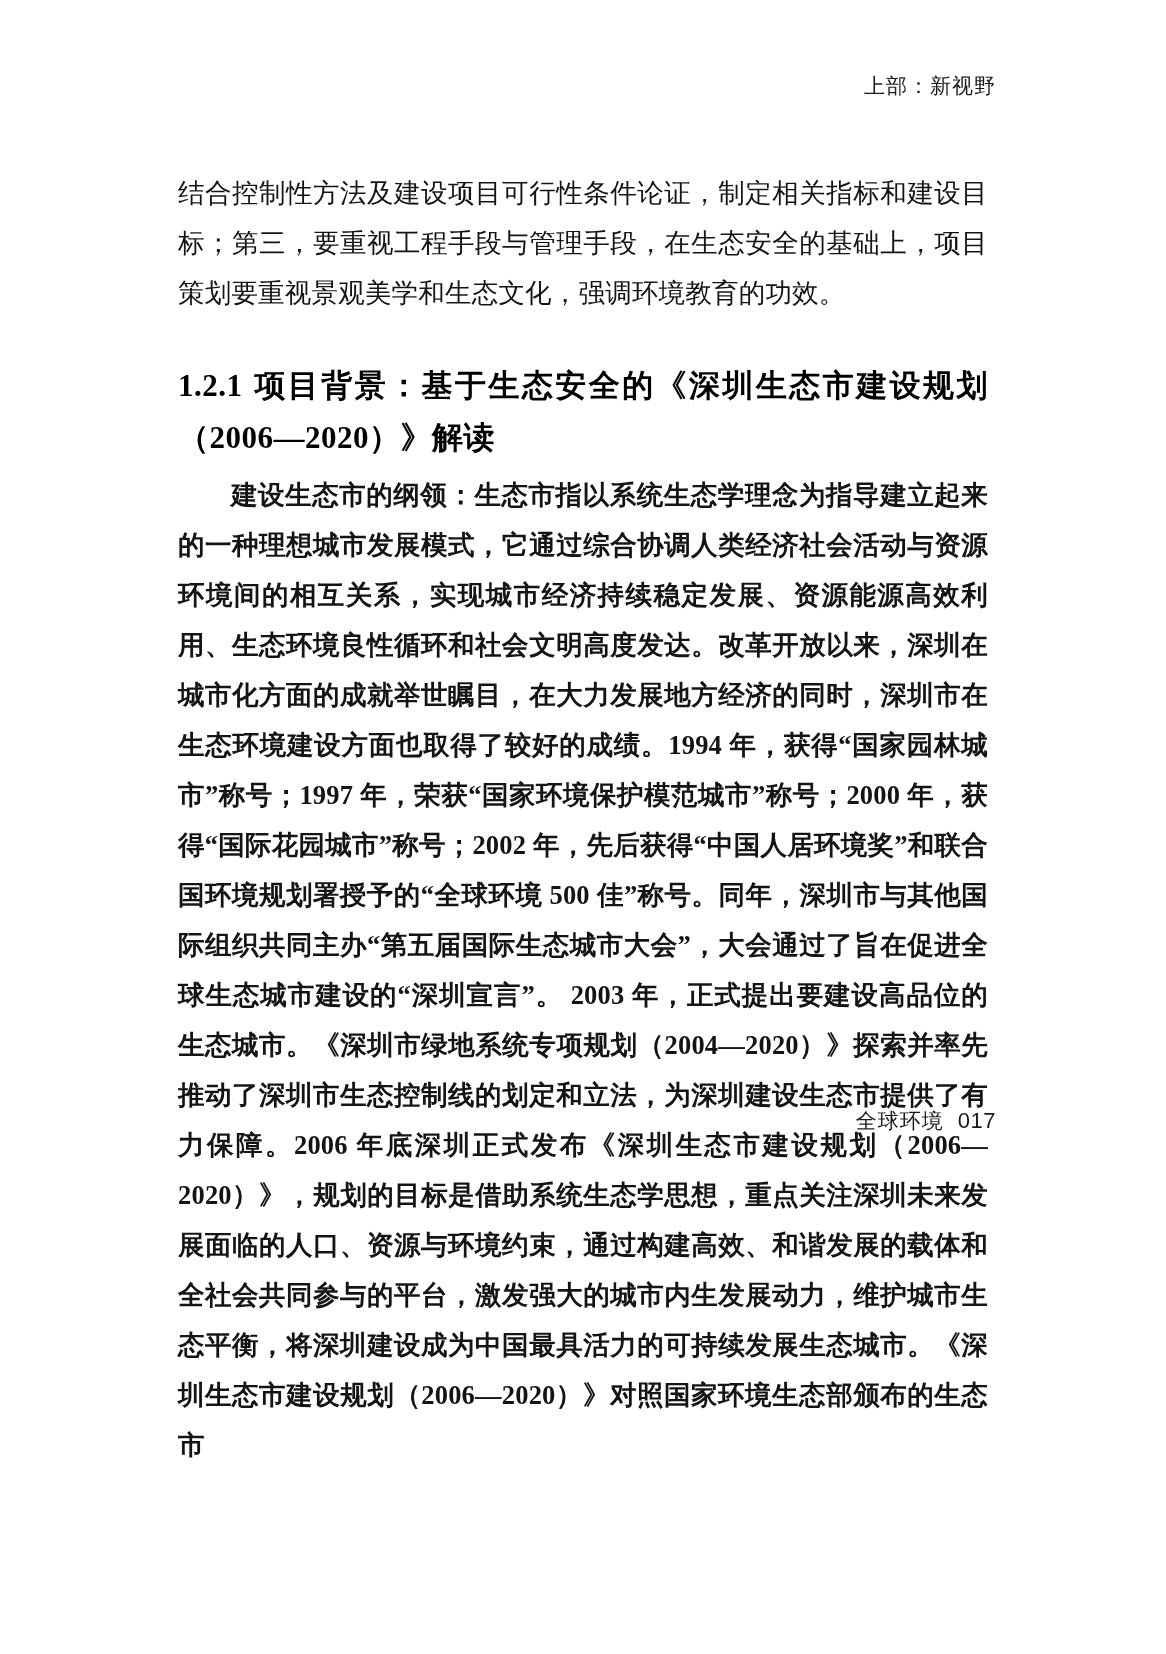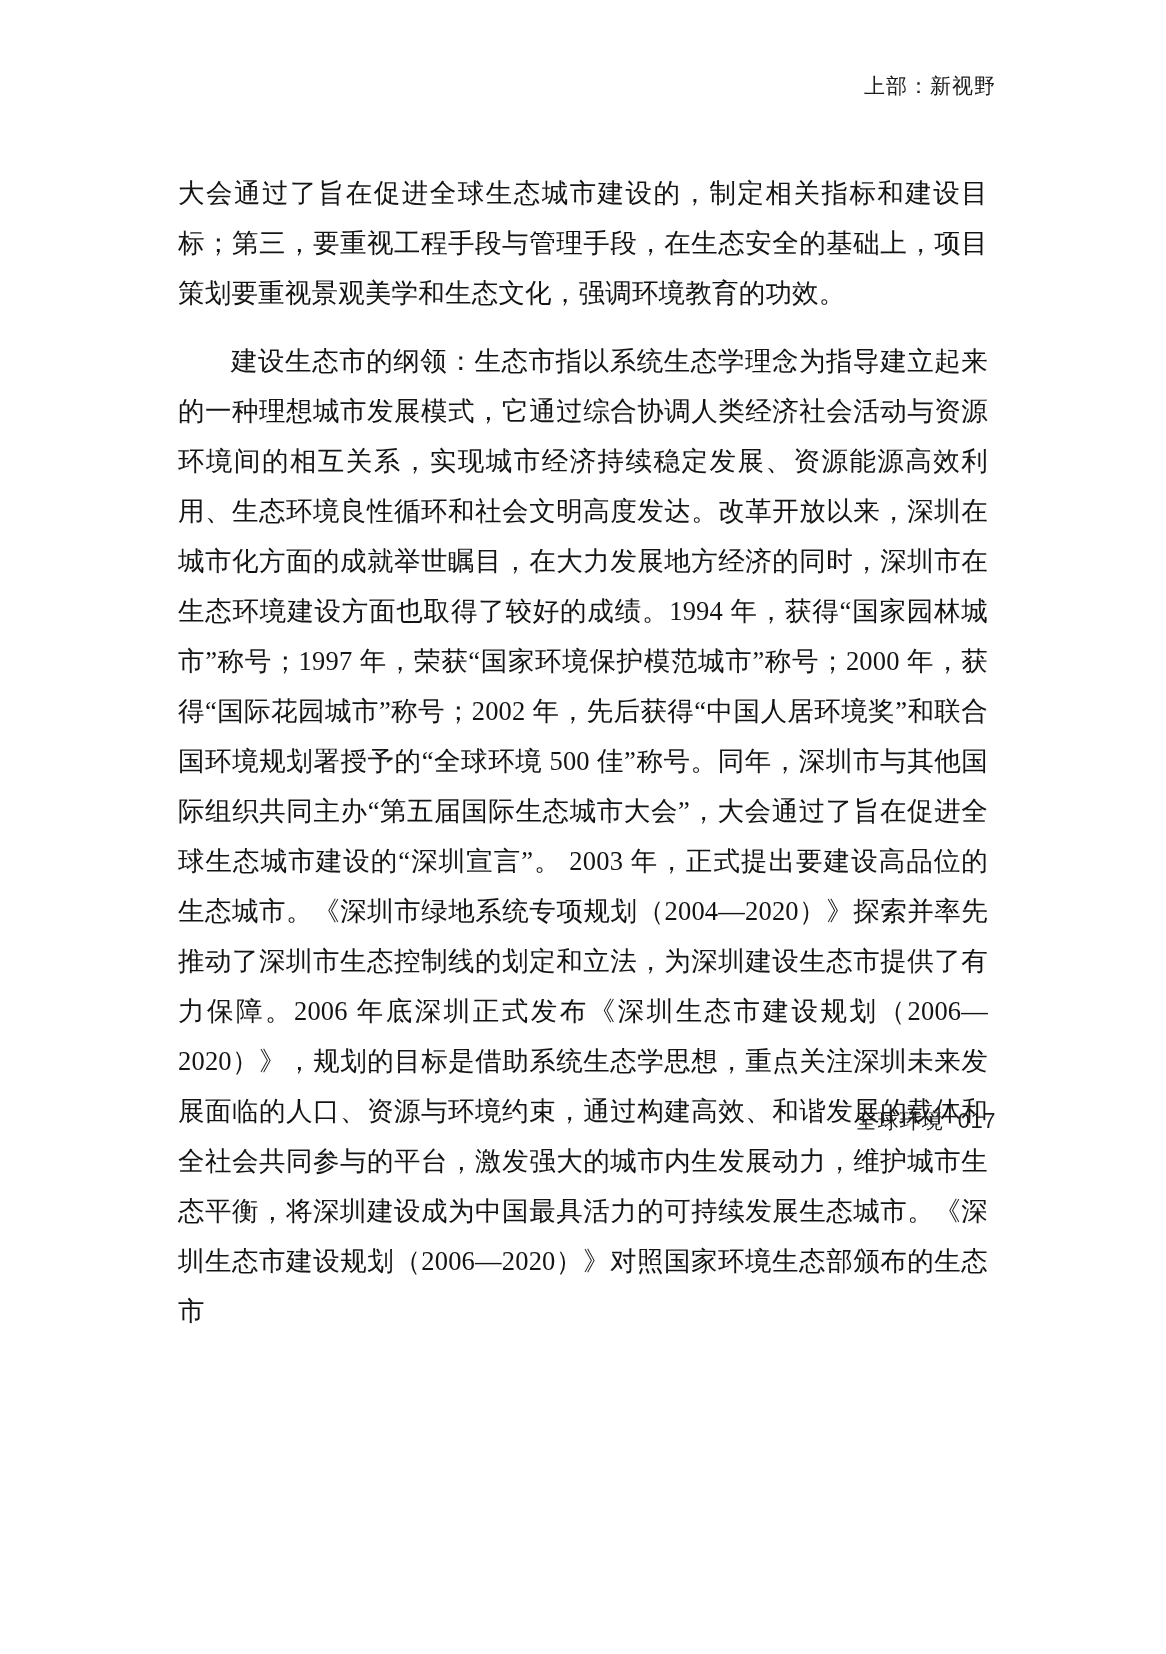--- a/index.html
+++ b/index.html
@@ -58,20 +58,21 @@
     letter-spacing: 0.5px;
     color: #000000;
     text-align: justify;
     text-justify: inter-ideograph;
   }
   h2.section-heading .num {
     margin-right: 10px;
   }
   p.indent {
     text-indent: 2em;
+    font-weight: bold;
   }
   .footer {
     position: absolute;
     bottom: 96px;
     right: 170px;
     font-size: 21px;
     letter-spacing: 1px;
     color: #1a1a1a;
   }
   .footer .label {
@@ -86,22 +87,25 @@
 </style>
 </head>
 <body>
 
 <div class="page">
 
   <div class="running-head">上部：新视野</div>
 
   <div class="content">
 
-    <p class="body-text intro">大会通过了旨在促进全球生态城市建设的，制定相关指标和建设目标；第三，要重视工程手段与管理手段，在生态安全的基础上，项目策划要重视景观美学和生态文化，强调环境教育的功效。</p>
+    <p class="body-text intro">结合控制性方法及建设项目可行性条件论证，制定相关指标和建设目标；第三，要重视工程手段与管理手段，在生态安全的基础上，项目策划要重视景观美学和生态文化，强调环境教育的功效。</p>
 
+    <h2 class="section-heading">
+      <span class="num">1.2.1</span><span>项目背景：基于生态安全的《深圳生态市建设规划（2006—2020）》解读</span>
+    </h2>
 
     <p class="body-text indent">建设生态市的纲领：生态市指以系统生态学理念为指导建立起来的一种理想城市发展模式，它通过综合协调人类经济社会活动与资源环境间的相互关系，实现城市经济持续稳定发展、资源能源高效利用、生态环境良性循环和社会文明高度发达。改革开放以来，深圳在城市化方面的成就举世瞩目，在大力发展地方经济的同时，深圳市在生态环境建设方面也取得了较好的成绩。1994 年，获得“国家园林城市”称号；1997 年，荣获“国家环境保护模范城市”称号；2000 年，获得“国际花园城市”称号；2002 年，先后获得“中国人居环境奖”和联合国环境规划署授予的“全球环境 500 佳”称号。同年，深圳市与其他国际组织共同主办“第五届国际生态城市大会”，大会通过了旨在促进全球生态城市建设的“深圳宣言”。 2003 年，正式提出要建设高品位的生态城市。《深圳市绿地系统专项规划（2004—2020）》探索并率先推动了深圳市生态控制线的划定和立法，为深圳建设生态市提供了有力保障。2006 年底深圳正式发布《深圳生态市建设规划（2006—2020）》，规划的目标是借助系统生态学思想，重点关注深圳未来发展面临的人口、资源与环境约束，通过构建高效、和谐发展的载体和全社会共同参与的平台，激发强大的城市内生发展动力，维护城市生态平衡，将深圳建设成为中国最具活力的可持续发展生态城市。《深圳生态市建设规划（2006—2020）》对照国家环境生态部颁布的生态市</p>
 
   </div>
 
   <div class="footer">
     <span class="label">全球环境</span><span class="pageno">017</span>
   </div>
 
 </div>

